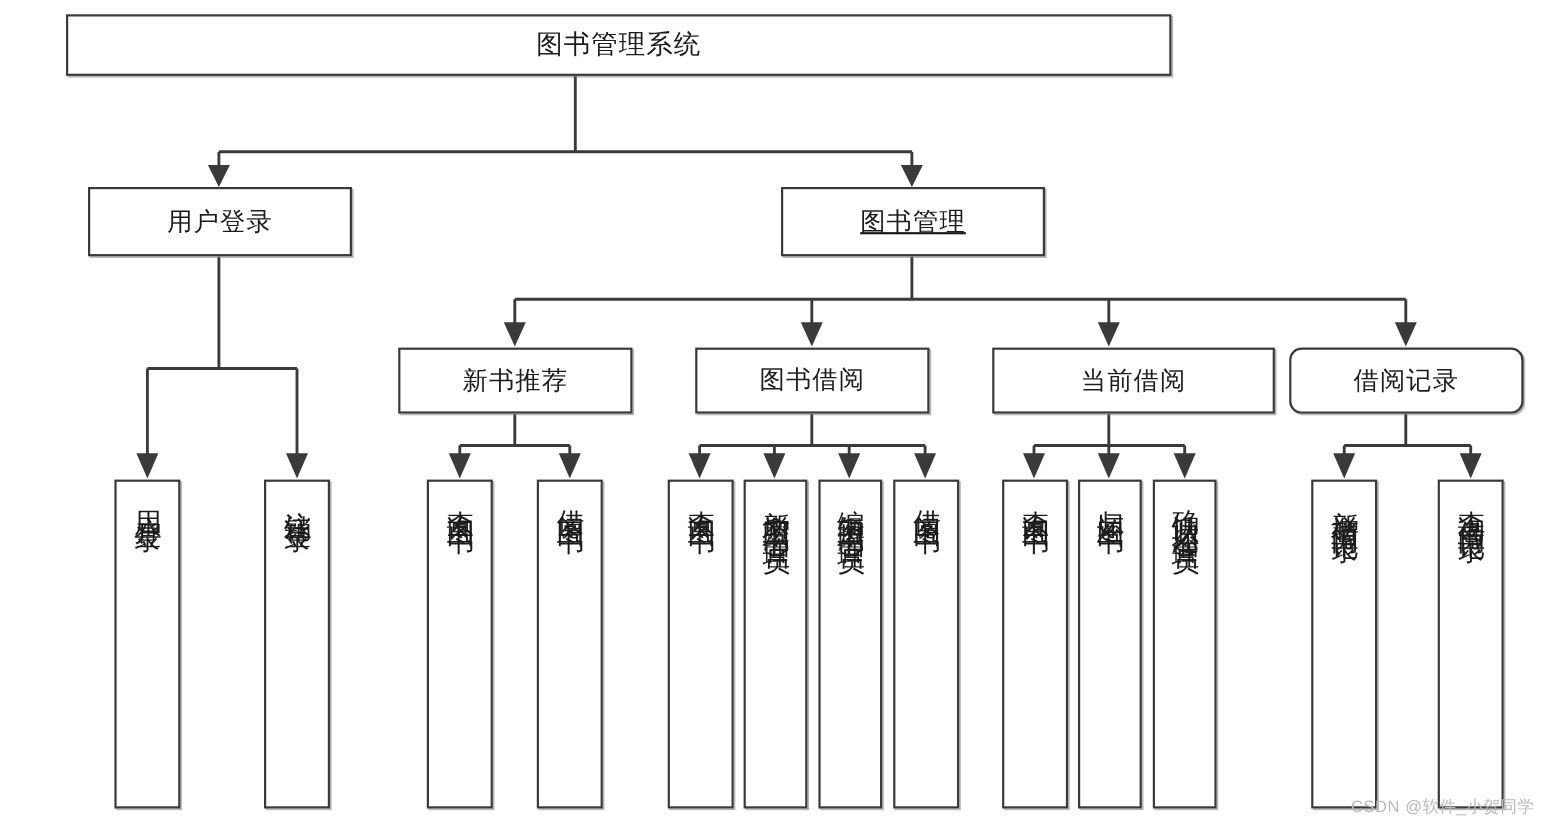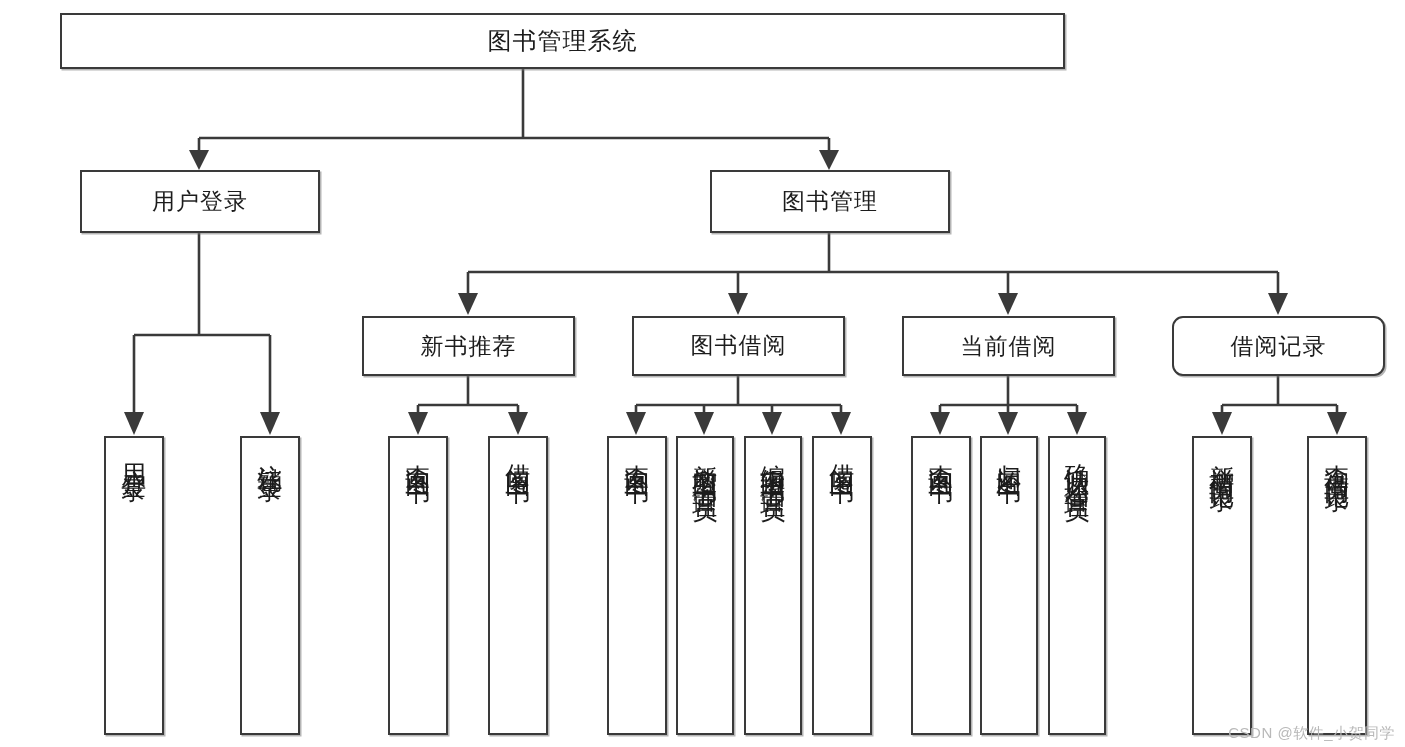--- a/index.html
+++ b/index.html
@@ -147,27 +147,27 @@
     <line x1="1222" y1="405" x2="1222" y2="415"></line>
     <polygon points="1212,412 1232,412 1222,435"></polygon>
     <line x1="1337" y1="405" x2="1337" y2="415"></line>
     <polygon points="1327,412 1347,412 1337,435"></polygon>
   </svg>
 
   <div class="node horizontal root" style="left:20px; top:13px; width:1005px; height:56px;margin-left:40px;">图书管理系统</div>
 
   <div class="node horizontal" style="left:80px; top:170px; width:240px; height:63px;">用户登录</div>
 
-  <div class="node horizontal" style="left:710px; top:170px; width:240px; height:63px;">图书管理</div>
+  <div class="node horizontal" style="left:710px; top:170px; width:240px; height:63px;text-decoration:underline;">图书管理</div>
 
   <div class="node horizontal" style="left:362px; top:316px; width:213px; height:60px;">新书推荐</div>
 
   <div class="node horizontal" style="left:632px; top:316px; width:213px; height:60px;font-family:Liberation Serif, serif;">图书借阅</div>
 
-  <div class="node horizontal" style="left:902px; top:316px; width:213px; height:60px;">当前借阅</div>
+  <div class="node horizontal" style="left:902px; top:316px; width:257px; height:60px;">当前借阅</div>
 
   <div class="node horizontal" style="left:1172px; top:316px; width:213px; height:60px;border-radius:11px;">借阅记录</div>
 
   <div class="node vertical" style="left:104px; top:436px; width:60px; height:299px;">
     <span class="vlabel">用户登录</span>
   </div>
 
   <div class="node vertical" style="left:240px; top:436px; width:60px; height:299px;">
     <span class="vlabel">注销登录</span>
   </div>

